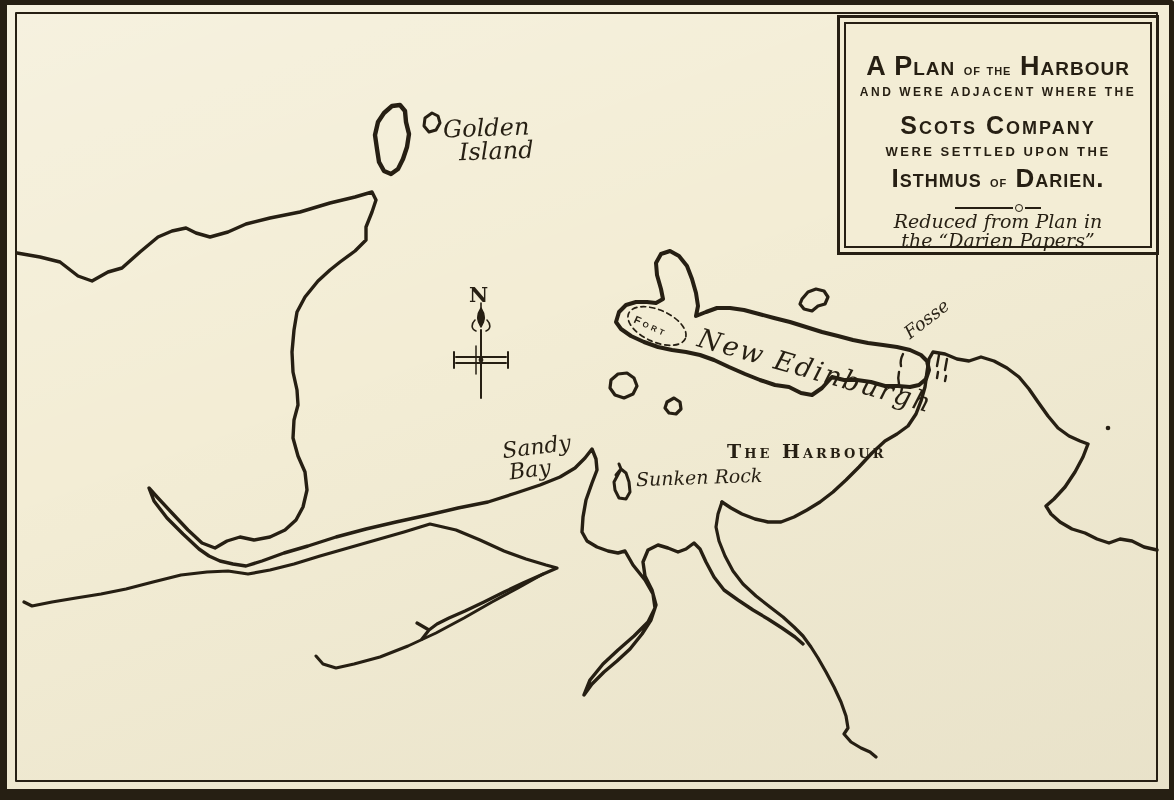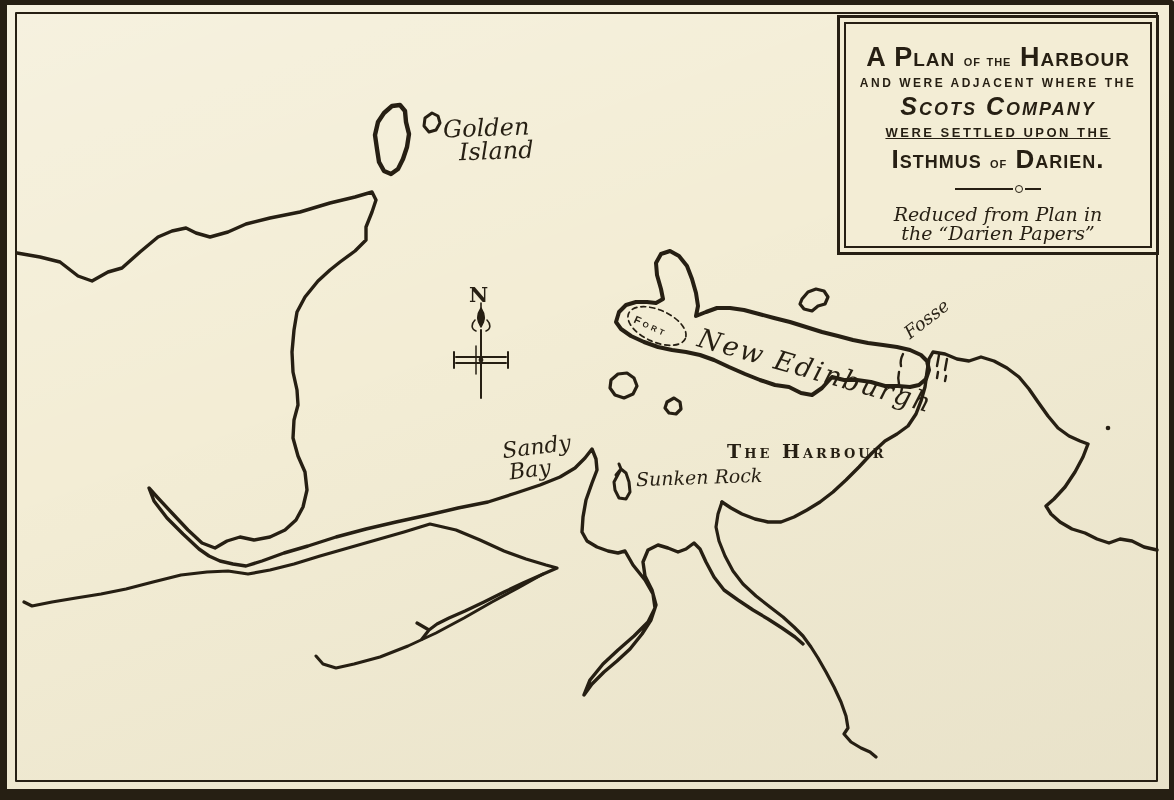--- a/index.html
+++ b/index.html
@@ -28,35 +28,35 @@
   .lbl-compass-n{left:469px;top:282px;font-size:21px;font-weight:700;}
   
   .cartouche{
     position:absolute;left:837px;top:15px;width:322px;height:240px;
     background:#f3edd5;border:3px solid #261f13;box-sizing:border-box;
   }
   .cartouche-inner{
     position:absolute;left:4px;top:4px;right:4px;bottom:4px;
     border:2px solid #261f13;
     display:flex;flex-direction:column;align-items:center;
-    padding-top:19px;box-sizing:border-box;
+    padding-top:28px;box-sizing:border-box;
     font-family:"Liberation Sans",sans-serif;font-weight:600;
   }
   .c-line1{font-size:27px;font-variant:small-caps;letter-spacing:1px;line-height:1.05;}
   .c-line1 .sm{font-size:16px;}
   .c-line2{font-size:12px;letter-spacing:2.5px;margin-top:5px;}
-  .c-line3{font-size:25px;font-variant:small-caps;letter-spacing:2px;margin-top:2px;font-style:italic;}
-  .c-line4{font-size:13px;letter-spacing:2.5px;margin-top:4px;text-decoration:underline;}
+  .c-line3{font-size:25px;font-variant:small-caps;letter-spacing:2px;margin-top:12px;}
+  .c-line4{font-size:13px;letter-spacing:2.5px;margin-top:4px;}
   .c-line5{font-size:26px;font-variant:small-caps;letter-spacing:1px;margin-top:4px;}
   .c-line5 .sm{font-size:15px;}
   .c-divider{display:flex;align-items:center;margin-top:10px;height:8px;}
   .c-divider .bar-l{width:58px;height:2px;background:#261f13;}
   .c-divider .dot{width:6px;height:6px;border:1.6px solid #261f13;border-radius:50%;margin:0 2px;}
   .c-divider .bar-r{width:16px;height:2px;background:#261f13;}
-  .c-credit{font-family:"DejaVu Serif",serif;font-style:italic;font-weight:500;font-size:19px;line-height:1.0;margin-top:12px;text-align:center;}
+  .c-credit{font-family:"DejaVu Serif",serif;font-style:italic;font-weight:500;font-size:19px;line-height:1.0;text-align:center;}
 </style>
 </head>
 <body>
 
 <div class="map">
 
   <svg width="1174" height="800" viewBox="0 0 1174 800">
     <g stroke="#261f13" fill="none" stroke-linecap="round" stroke-linejoin="round">
 
       <g>

